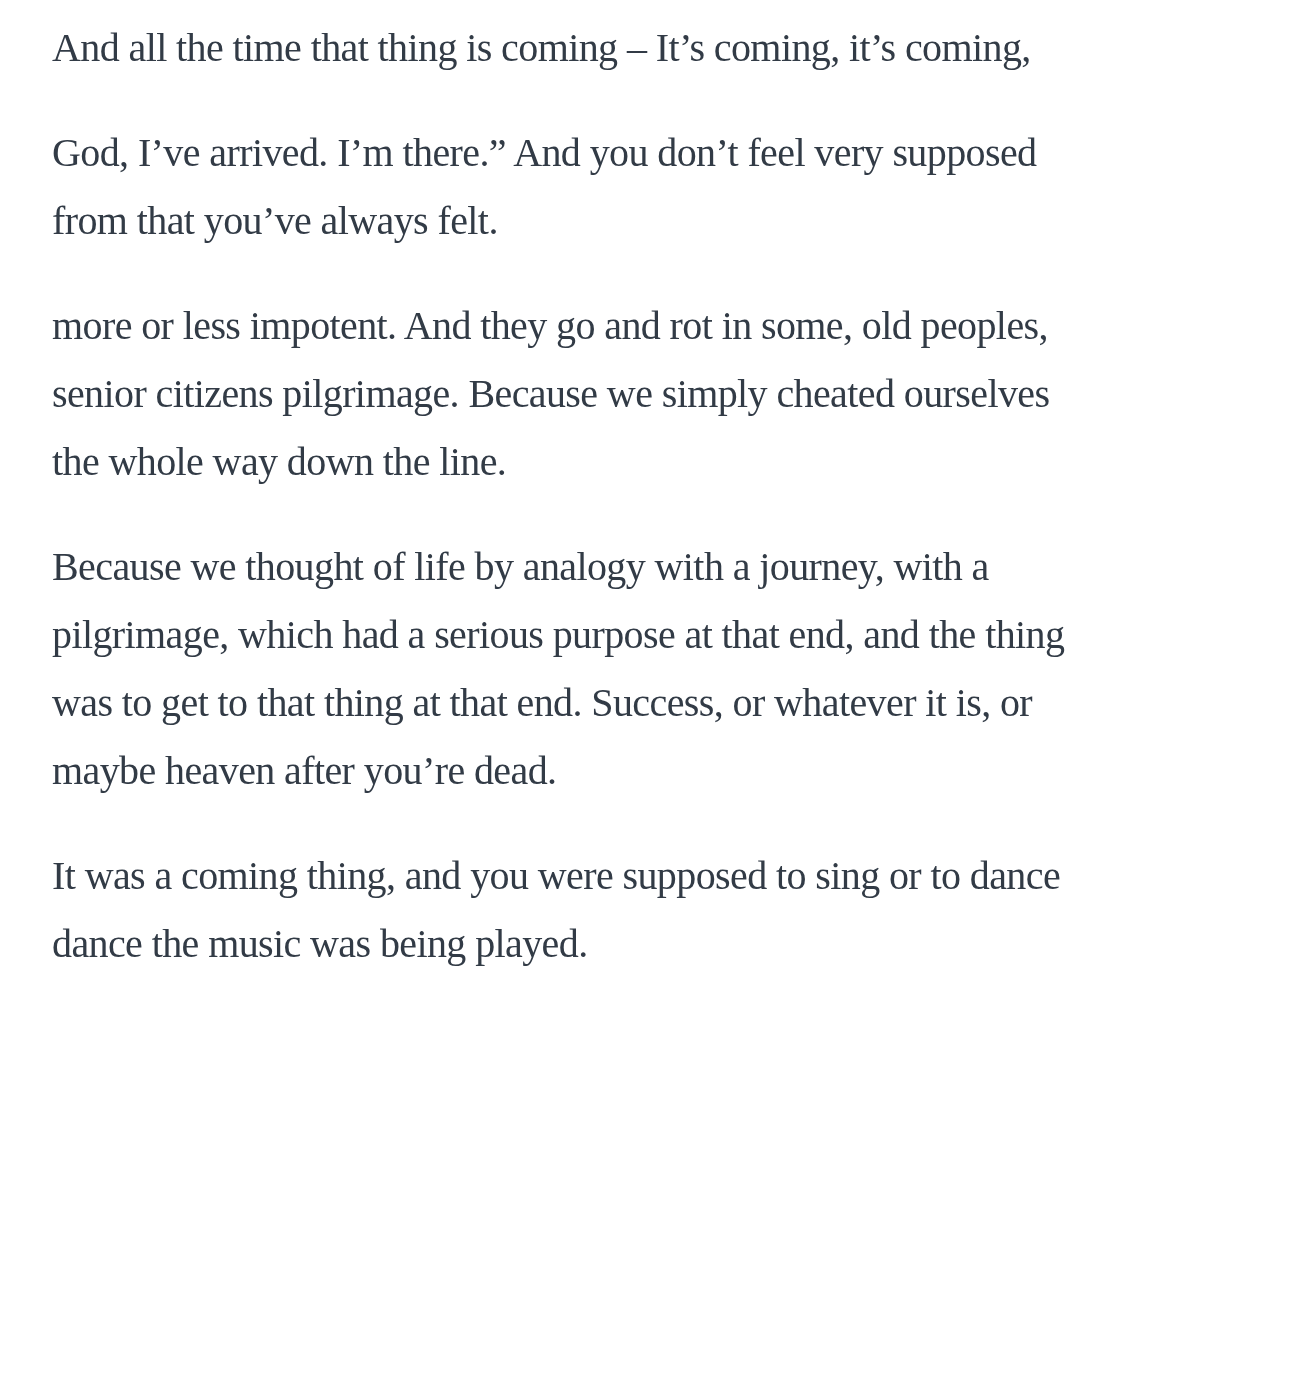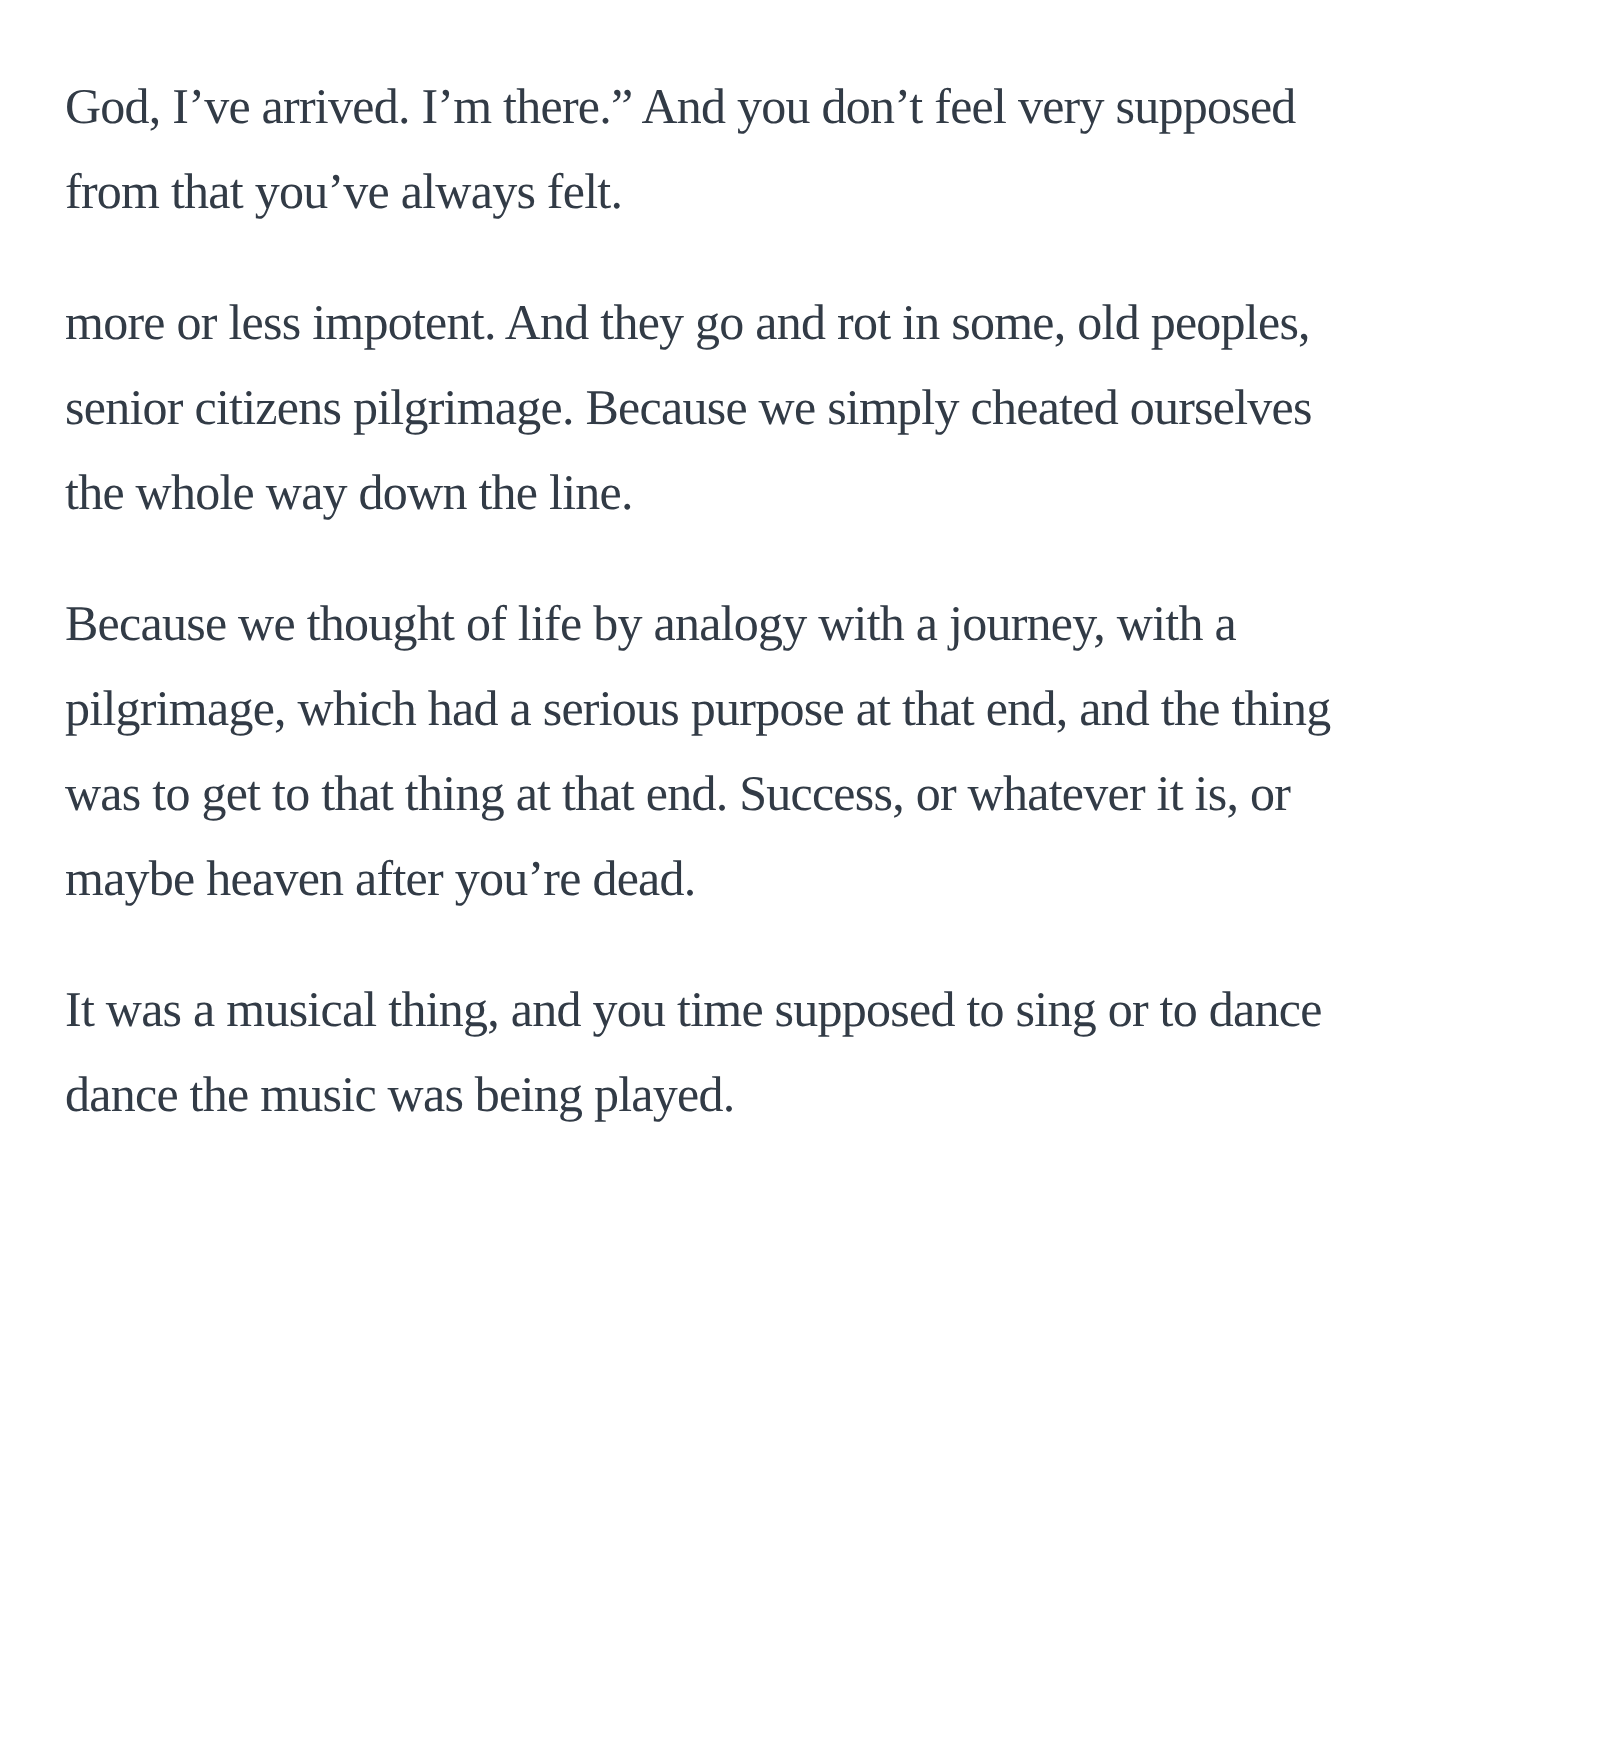--- a/index.html
+++ b/index.html
@@ -32,20 +32,21 @@
     display: block;
     white-space: nowrap;
   }
 </style>
 </head>
 <body>
 
 <main class="doc">
 
   <p class="para">
+    <span class="line">And all the time that thing is coming – It’s coming, it’s coming,</span>
   </p>
 
   <p class="para">
     <span class="line">God, I’ve arrived. I’m there.” And you don’t feel very supposed</span>
     <span class="line">from that you’ve always felt.</span>
   </p>
 
   <p class="para">
     <span class="line">more or less impotent. And they go and rot in some, old peoples,</span>
     <span class="line">senior citizens pilgrimage. Because we simply cheated ourselves</span>
@@ -54,17 +55,17 @@
 
   <p class="para">
     <span class="line">Because we thought of life by analogy with a journey, with a</span>
     <span class="line">pilgrimage, which had a serious purpose at that end, and the thing</span>
     <span class="line">was to get to that thing at that end. Success, or whatever it is, or</span>
     <span class="line">maybe heaven after you’re dead.</span>
   </p>
 
 
   <p class="para">
-    <span class="line">It was a musical thing, and you time supposed to sing or to dance</span>
+    <span class="line">It was a coming thing, and you were supposed to sing or to dance</span>
     <span class="line">dance the music was being played.</span>
   </p>
 
 </main>
 
 </body></html>

